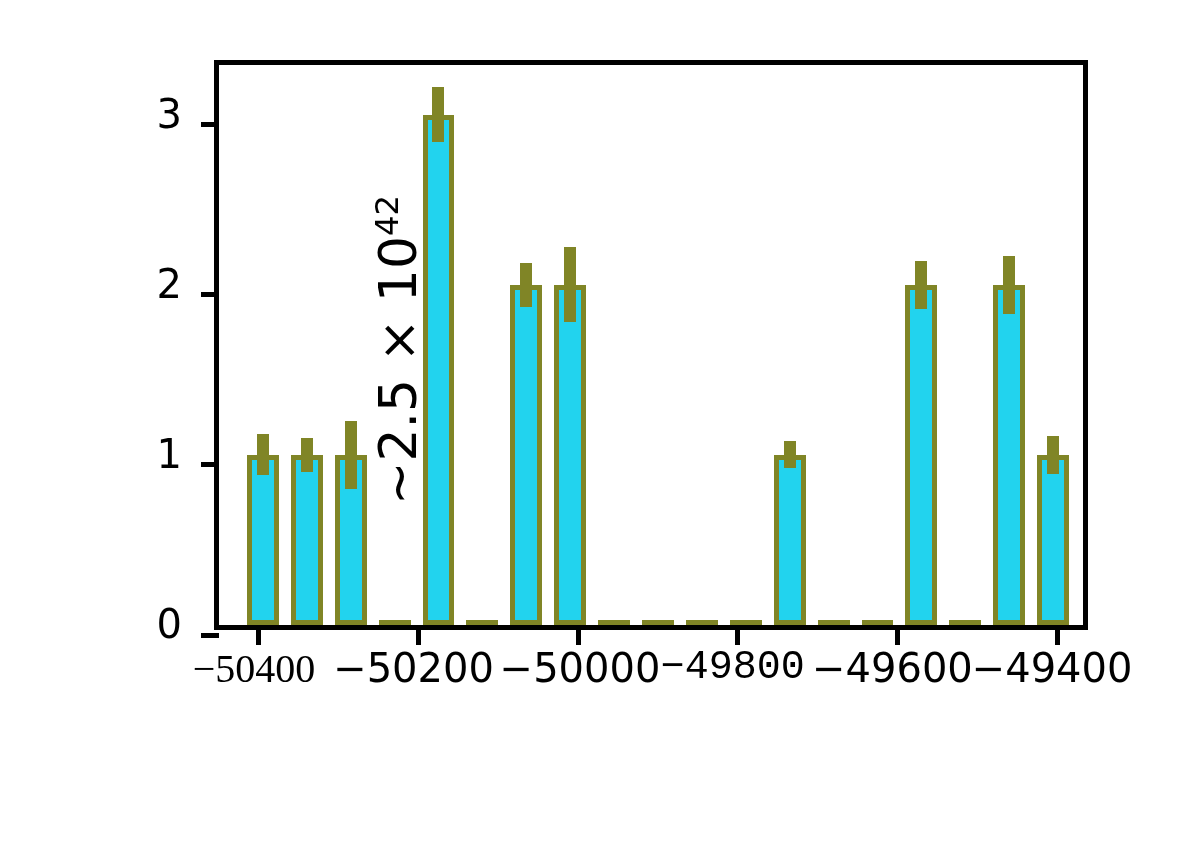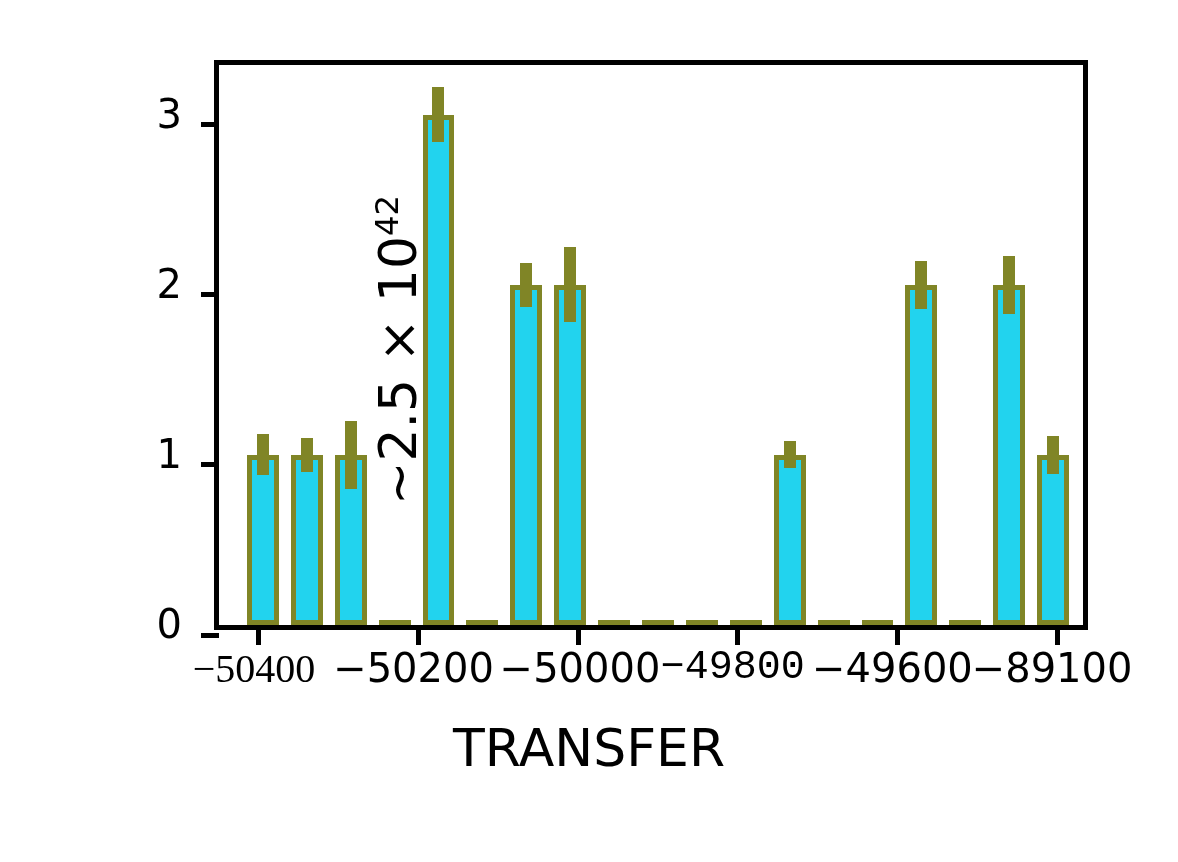--- a/index.html
+++ b/index.html
@@ -170,18 +170,17 @@
       <div class="ytlabel" style="top: 433.851px; left: 0px; width: 182px; right: auto;">1</div>
       <div class="ytlabel" style="top: 263.701px; left: 0px; width: 182px; right: auto;">2</div>
       <div class="ytlabel" style="top: 93.5522px; left: 0px; width: 182px; right: auto;">3</div>
     </div>
   <div id="xtlabels-layer">
       <div class="xtlabel" style="left: 253.909px; font-family: Liberation Serif, serif;">−50400</div>
       <div class="xtlabel" style="left: 413.543px;">−50200</div>
       <div class="xtlabel" style="left: 580px;">−50000</div>
       <div class="xtlabel" style="left: 732.813px; font-family: Liberation Mono, monospace;">−49800</div>
       <div class="xtlabel" style="left: 892.447px;">−49600</div>
-      <div class="xtlabel" style="left: 1052.08px;">−89100</div>
+      <div class="xtlabel" style="left: 1052.08px;">−49400</div>
     </div>
 
-  <div id="xlabel">TRANSFER</div>
 
 </div>
 
 </body></html>

